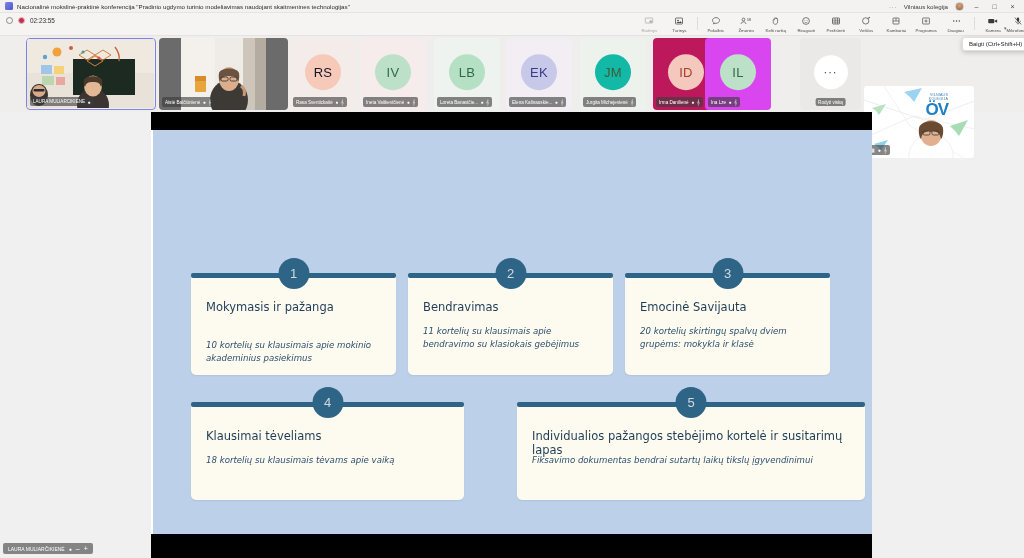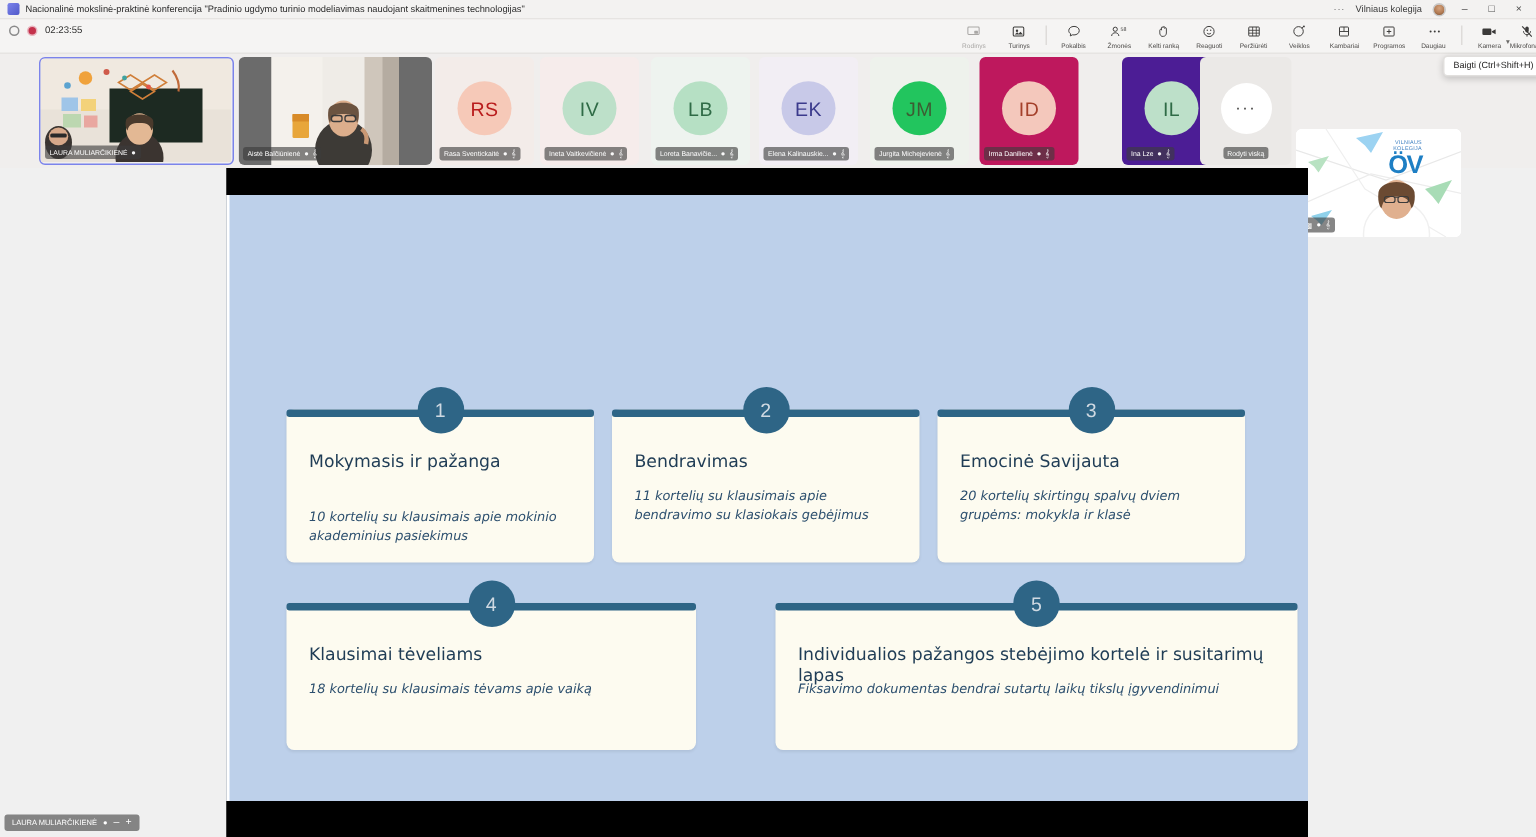--- a/index.html
+++ b/index.html
@@ -360,21 +360,21 @@
         </svg>
       </div>
       <div class="namebar">
         <span class="nm">Aistė Balčiūnienė</span>
         <span class="mi">●</span>
         <span class="mi">𝄞</span>
       </div>
     </div>
 
     <div class="tile av" style="left:290px;background:#f3ece9">
-      <div class="av-circle" style="background:#f6c9b8;color:#b91c1c">RS</div>
+      <div class="av-circle" style="background:#f6c9b8;color:#0f172a">RS</div>
       <div class="namebar">
         <span class="nm">Rasa Sventickaitė</span>
         <span class="mi">●</span>
         <span class="mi">𝄞</span>
       </div>
     </div>
 
     <div class="tile av" style="left:434px;background:#eef3ef">
       <div class="av-circle" style="background:#b6e0c4;color:#2f6b46">LB</div>
       <div class="namebar">
@@ -396,37 +396,37 @@
     <div class="tile av" style="left:506px;background:#f2eef4">
       <div class="av-circle" style="background:#c8c9e8;color:#3b3a8c">EK</div>
       <div class="namebar">
         <span class="nm">Elena Kalinauskie...</span>
         <span class="mi">●</span>
         <span class="mi">𝄞</span>
       </div>
     </div>
 
     <div class="tile av" style="left:580px;background:#eef2ec">
-      <div class="av-circle" style="background:#22c55e;color:#3d5c33">JM</div>
+      <div class="av-circle" style="background:#14b8a6;color:#3d5c33">JM</div>
       <div class="namebar">
         <span class="nm">Jurgita Michejevienė</span>
         <span class="mi">𝄞</span>
       </div>
     </div>
 
     <div class="tile av" style="left:653px;background:#be185d">
       <div class="av-circle" style="background:#f4c8bc;color:#a4402a">ID</div>
       <div class="namebar">
         <span class="nm">Irma Danilienė</span>
         <span class="mi">●</span>
         <span class="mi">𝄞</span>
       </div>
     </div>
 
-    <div class="tile av" style="left:748px;background:#4c1d95">
+    <div class="tile av" style="left:705px;background:#d946ef">
       <div class="av-circle" style="background:#bde0c9;color:#2f6b46">IL</div>
       <div class="namebar">
         <span class="nm">Ina Lze</span>
         <span class="mi">●</span>
         <span class="mi">𝄞</span>
       </div>
     </div>
 
     <div class="tile showall">
       <div class="sa-circle">···</div>

